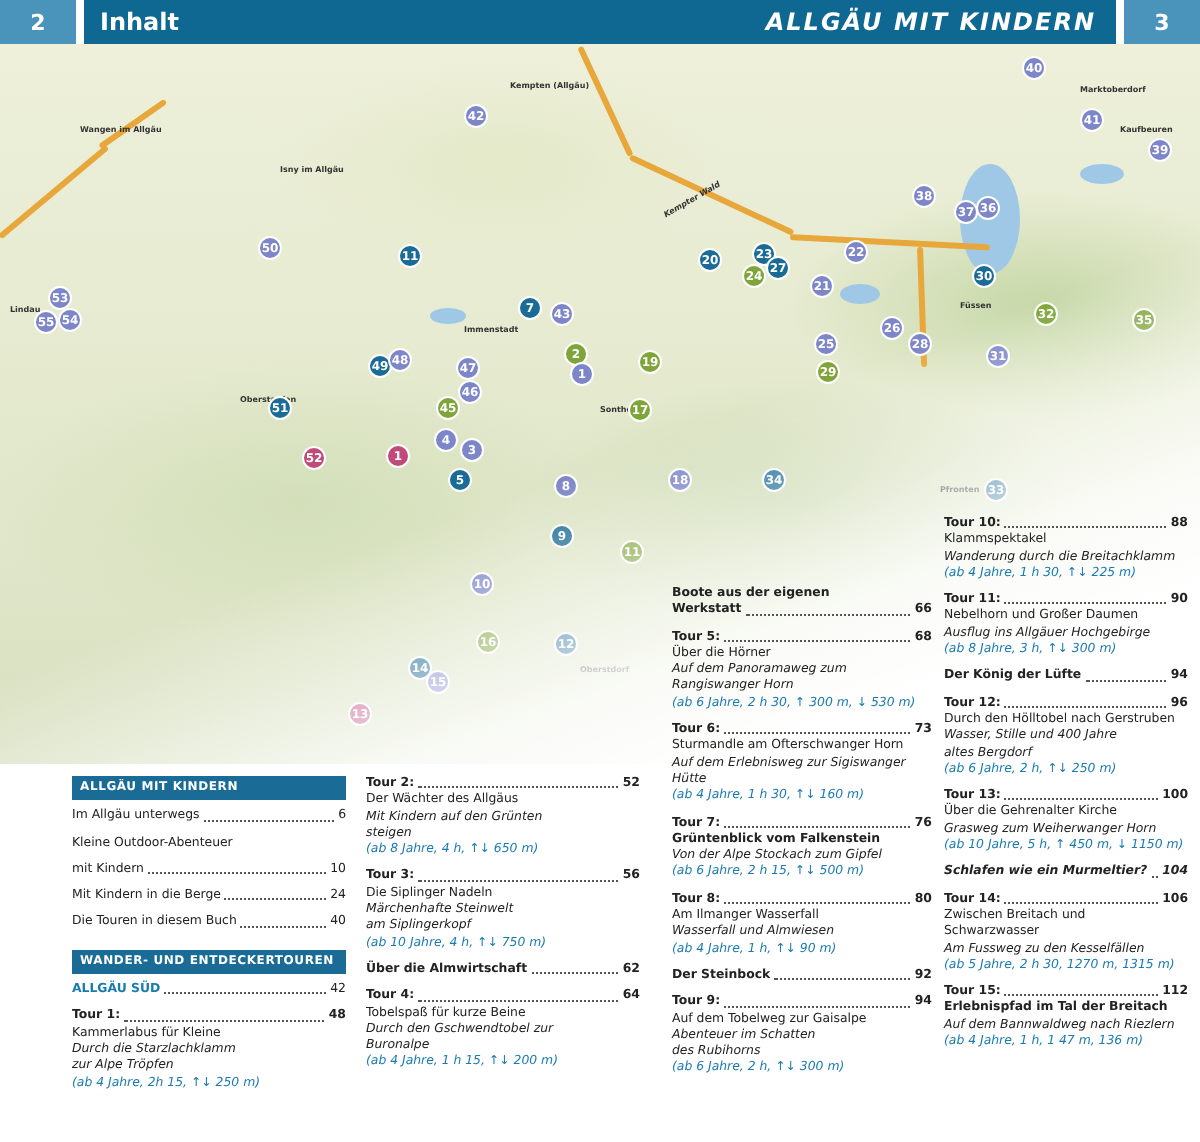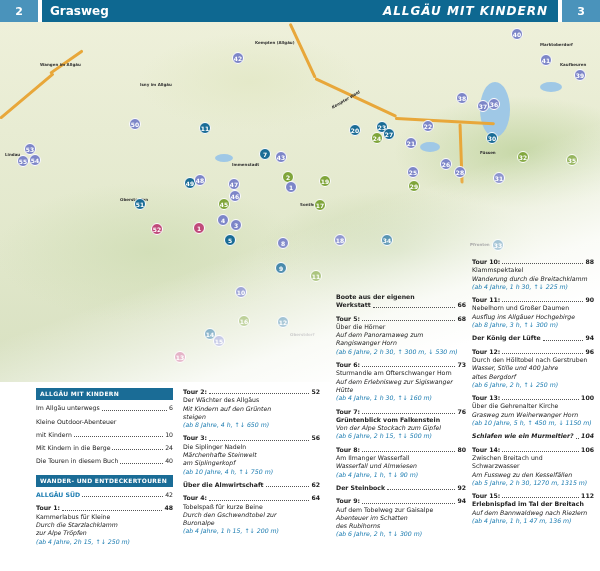--- a/index.html
+++ b/index.html
@@ -40,21 +40,21 @@
   .info { font-style:italic; color:#1a7bb0; }
   .region { font-weight:bold; color:#1a7bb0; text-transform:uppercase; }
   .gap { height:5px; }
 </style>
 </head>
 <body>
 
 <div class="header">
   <div class="pg-left">2</div>
   <div class="divider-white" style="left:38px"></div>
-  <div class="title-left">Grasweg</div>
+  <div class="title-left">Inhalt</div>
   <div class="title-right">Allgäu mit Kindern</div>
   <div class="divider-white" style="right:38px"></div>
   <div class="pg-right">3</div>
 </div>
 
 <div class="map" id="map">
   <div class="lake" style="left:480px;top:60px;width:30px;height:55px;"></div>
   <div class="lake" style="left:420px;top:120px;width:20px;height:10px;"></div>
   <div class="lake" style="left:215px;top:132px;width:18px;height:8px;"></div>
   <div class="lake" style="left:540px;top:60px;width:22px;height:10px;"></div>

